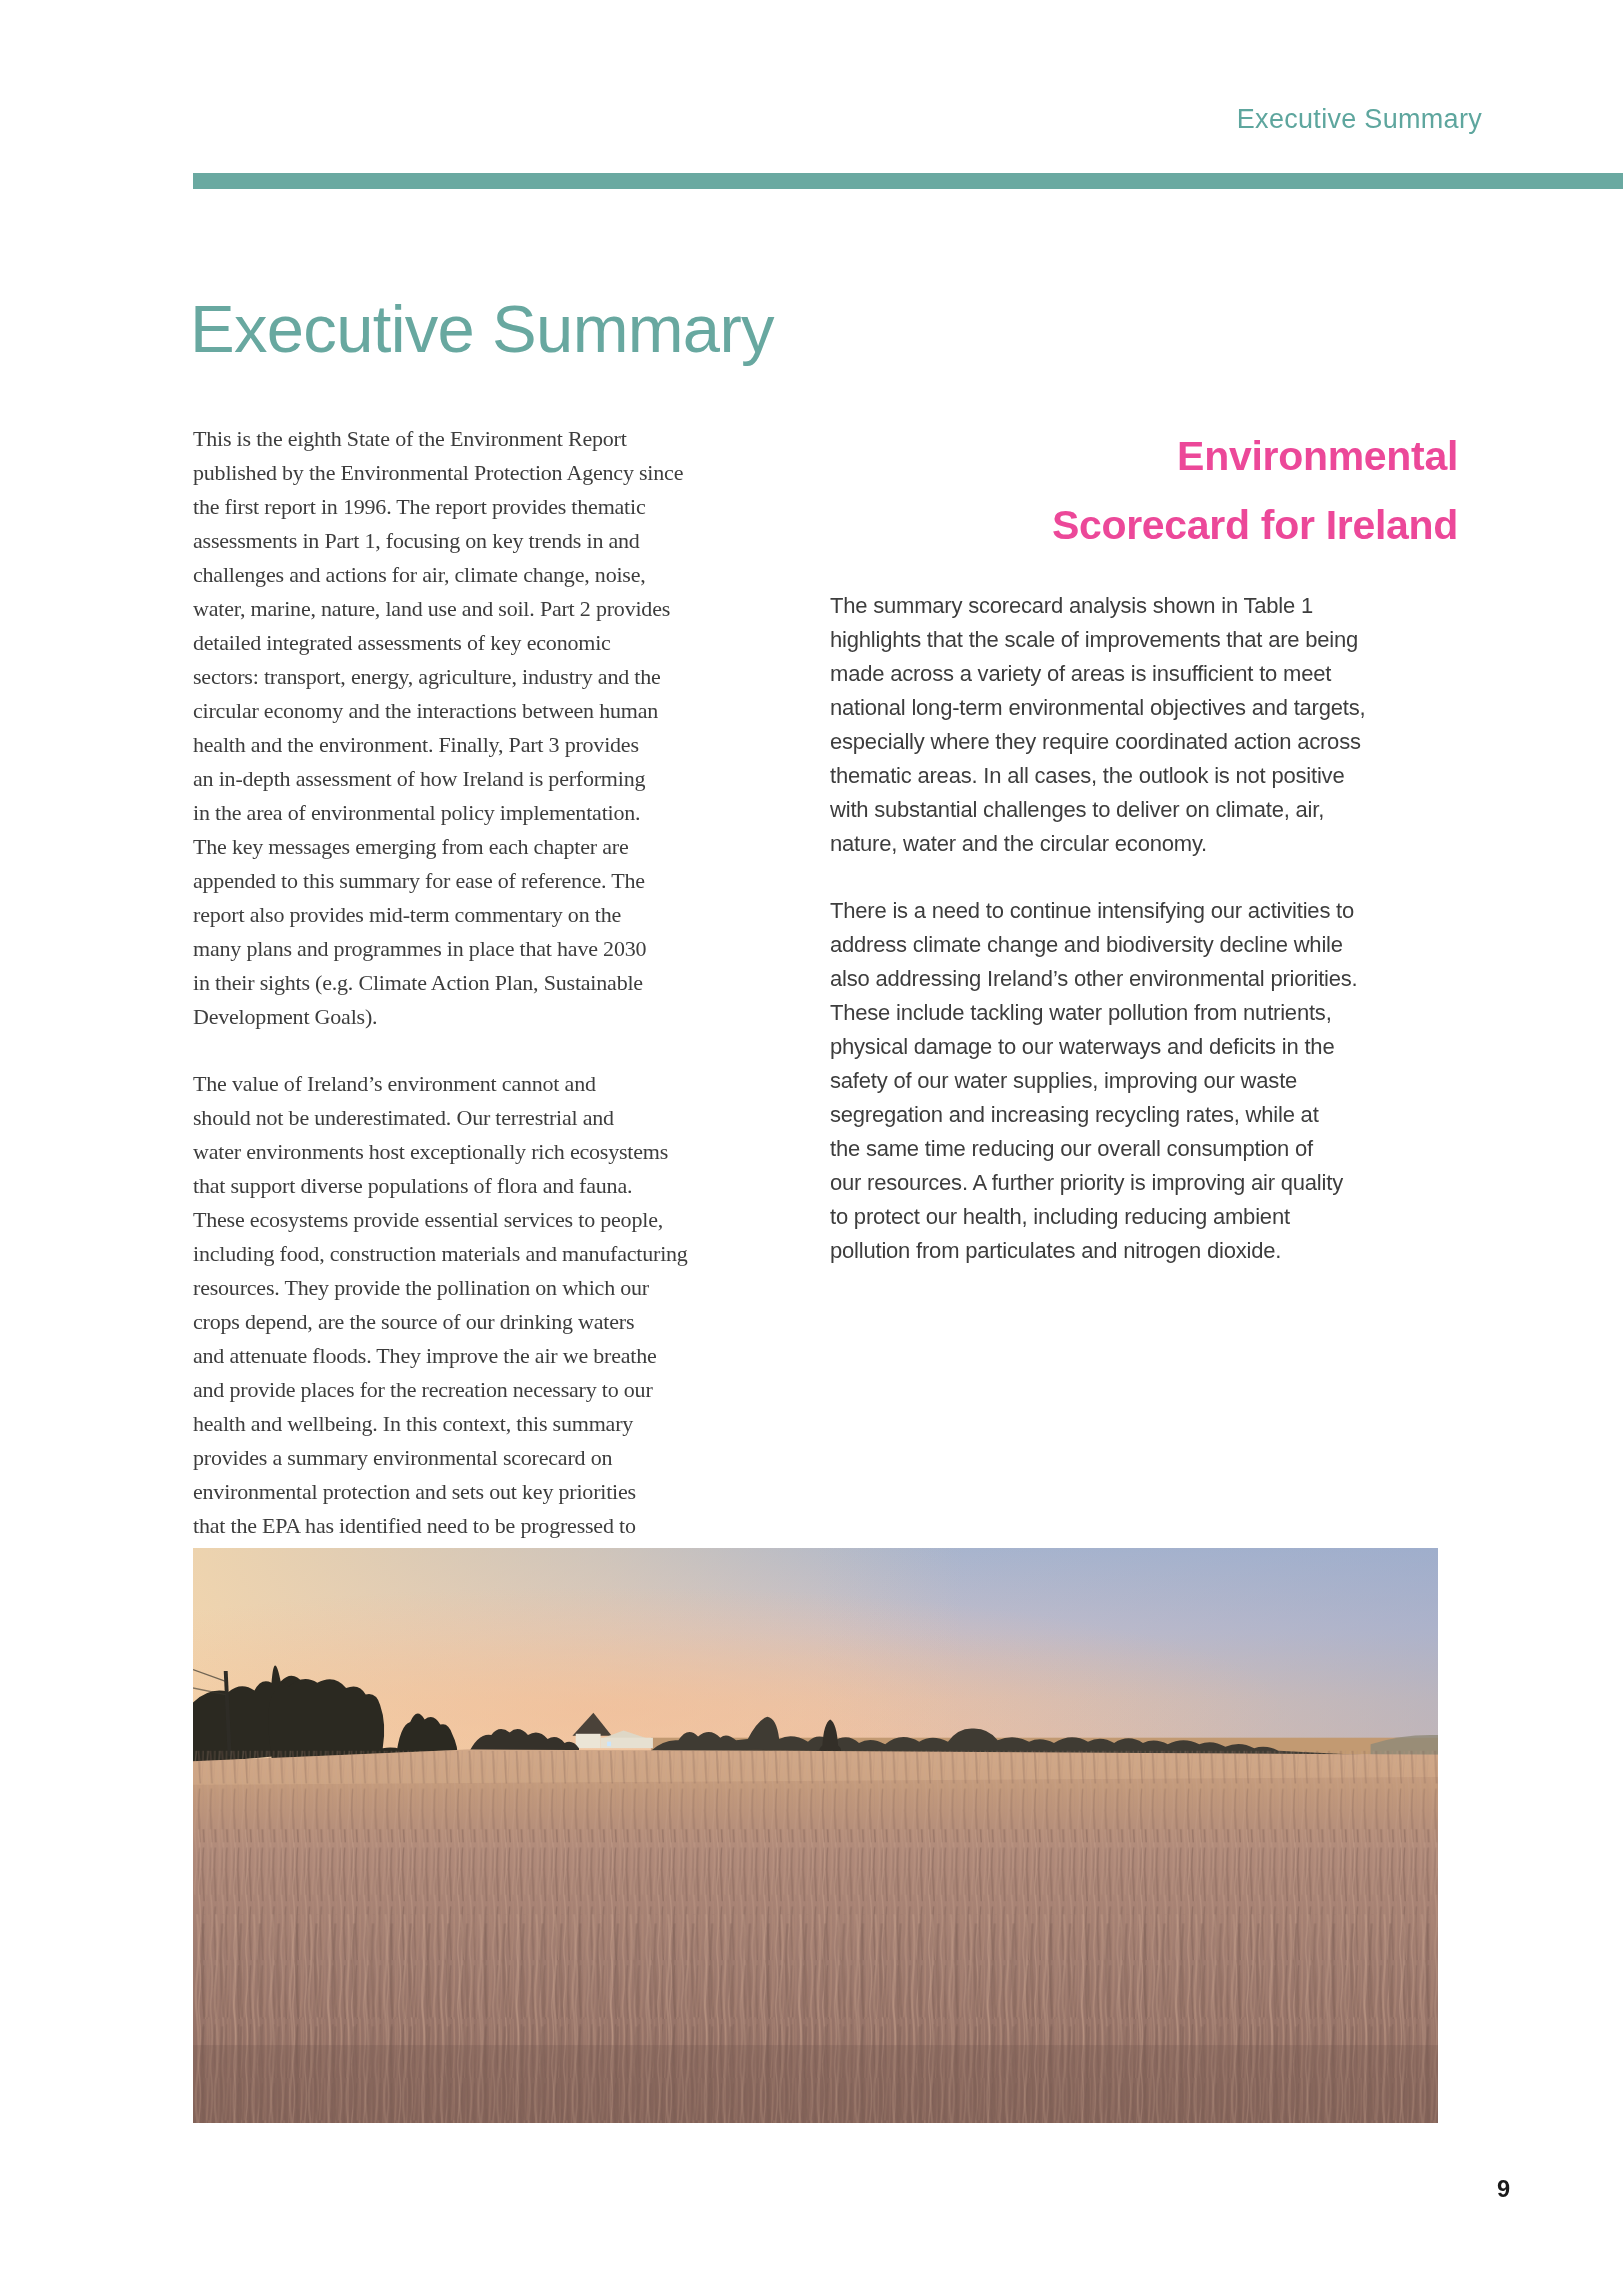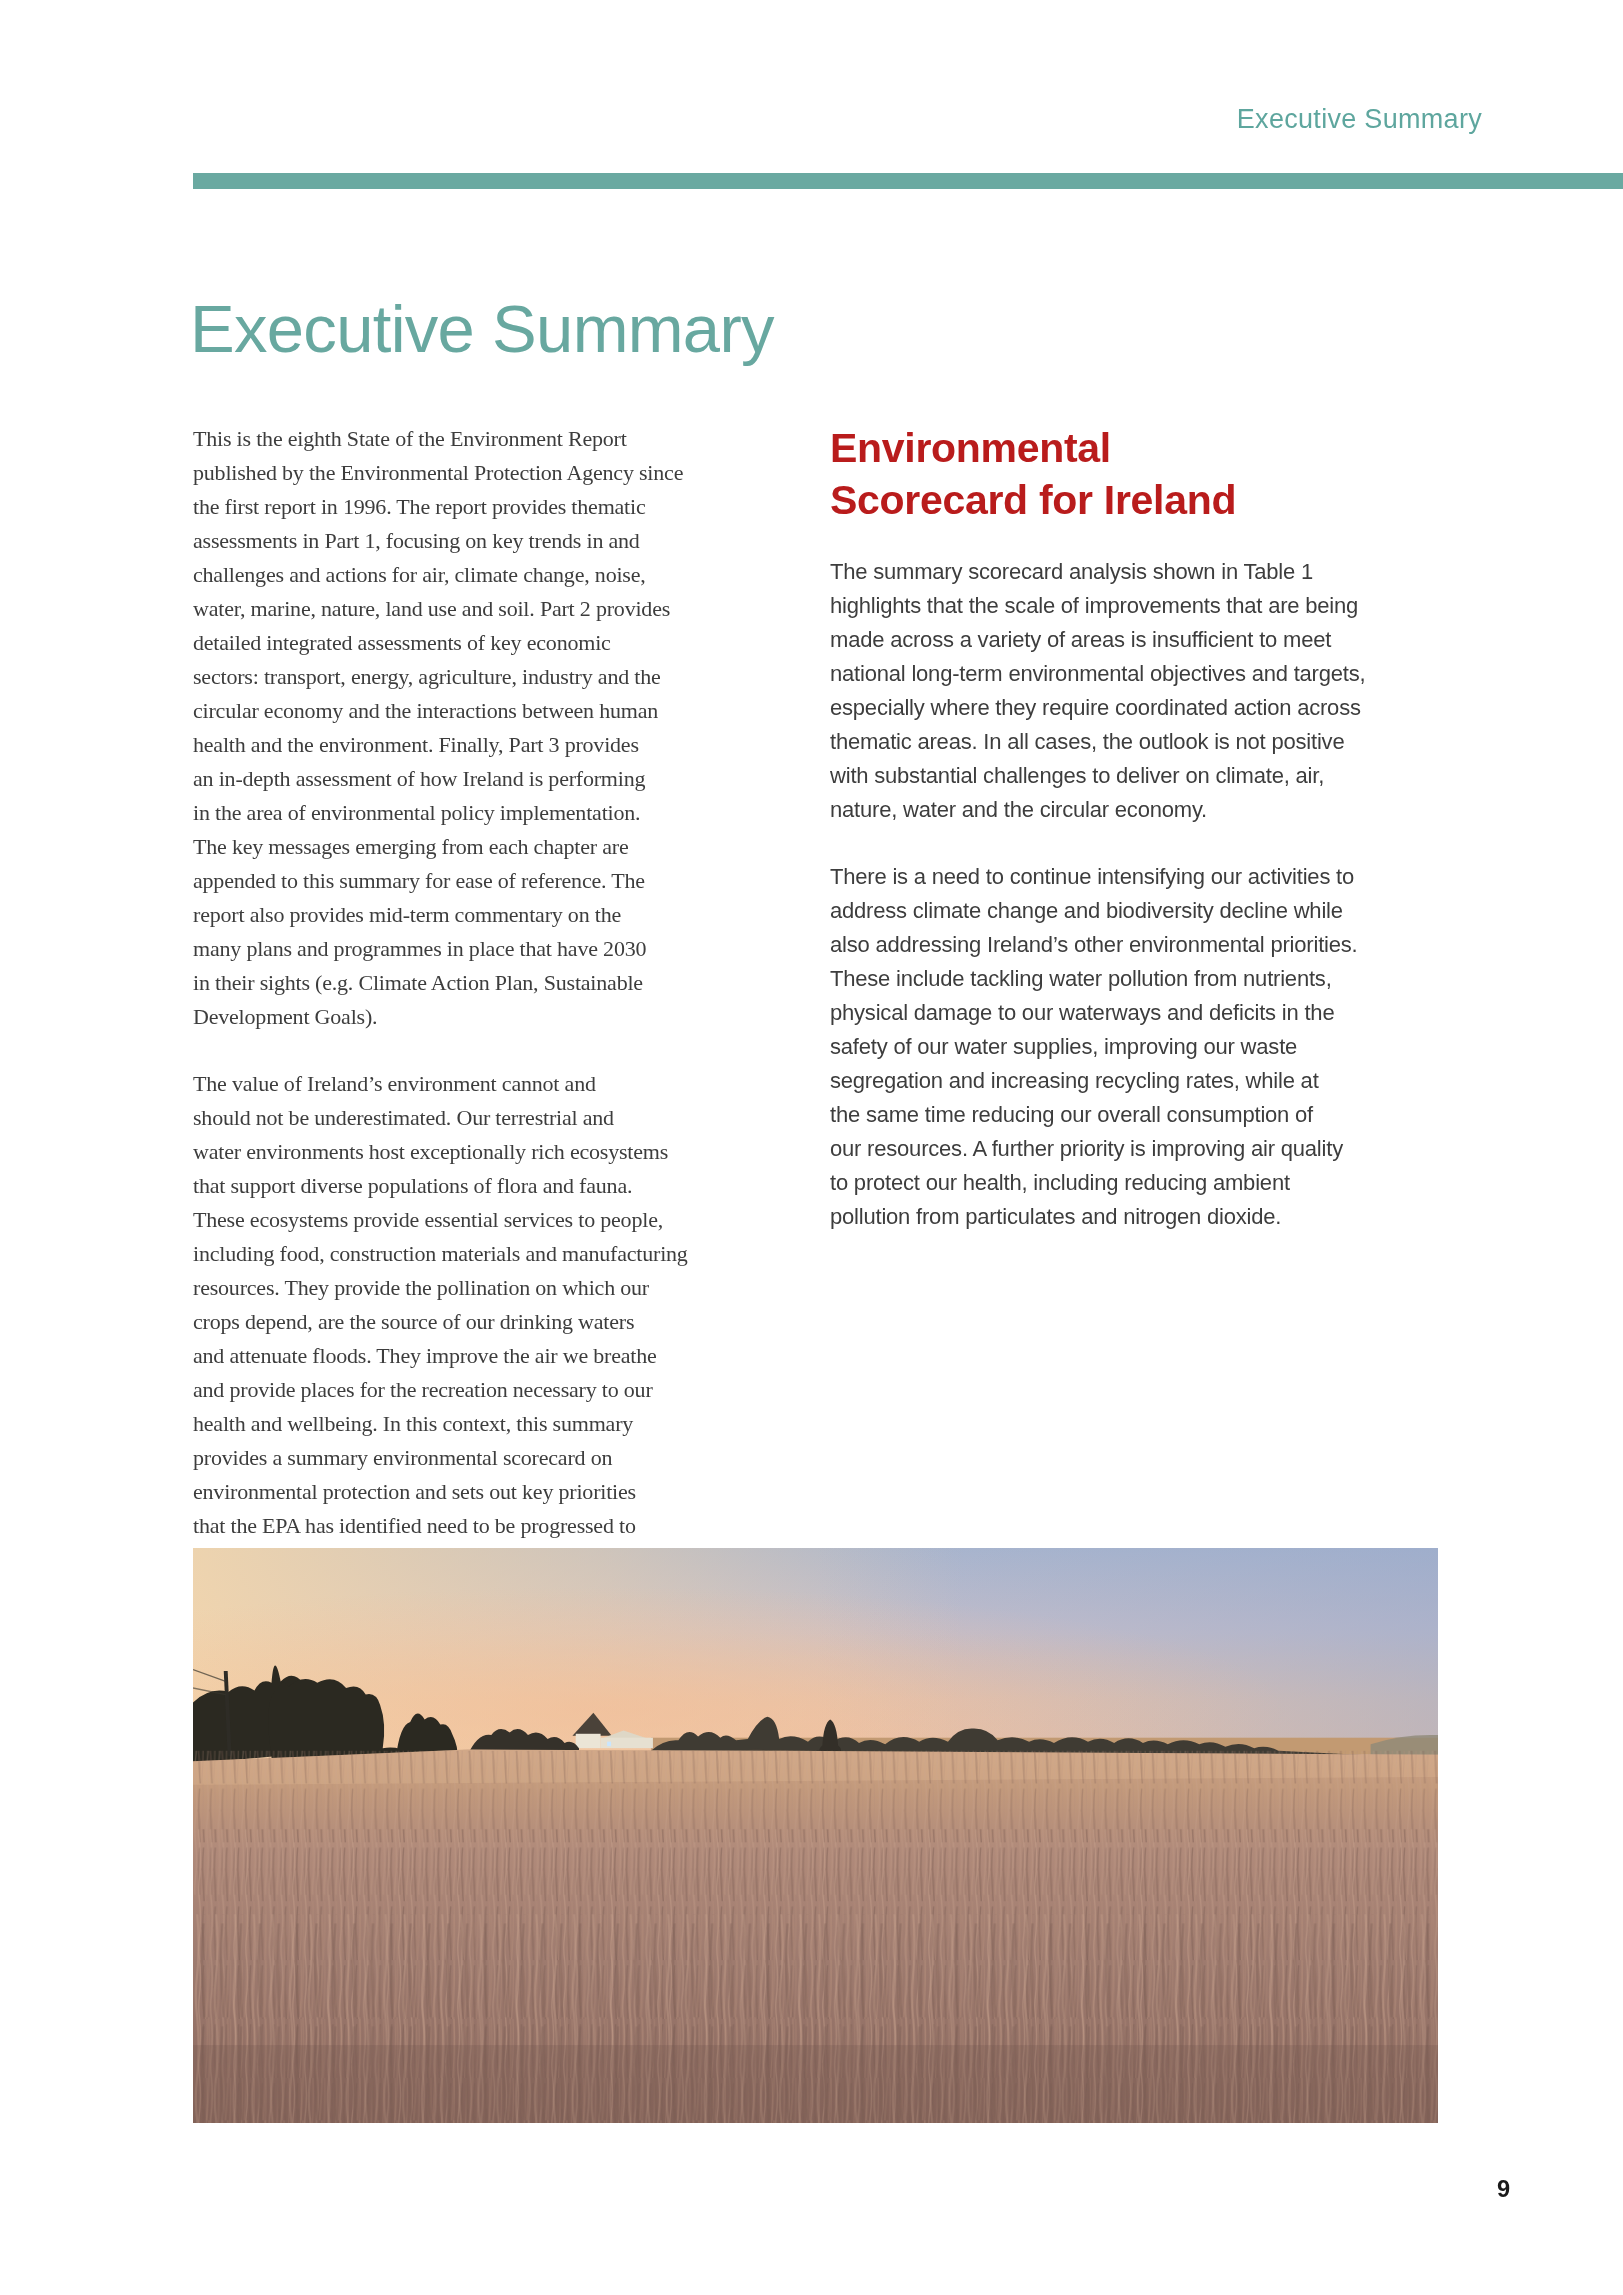--- a/index.html
+++ b/index.html
@@ -49,25 +49,26 @@
   }
   .col-left  { left: 193px;  width: 618px; font-family: Liberation Serif, serif; }
   .col-right { left: 830px; width: 628px; }
   .body-par {
     white-space: pre-line;
     margin: 0 0 33px 0;
   }
   .section-heading {
     white-space: pre-line;
     font-size: 41px;
-    line-height: 52px;
+    line-height: 69px;
     font-weight: bold;
-    color: #b91c1c;
+    color: #ec4899;
     letter-spacing: -0.3px;
     margin: 0 0 29.4px 0;
+    text-align: right;
   }
   .photo {
     position: absolute;
     left: 193px; top: 1548px;
     width: 1245px; height: 575px;
     display: block;
   }
   .page-number {
     position: absolute;
     left: 1497px; top: 2176px;

